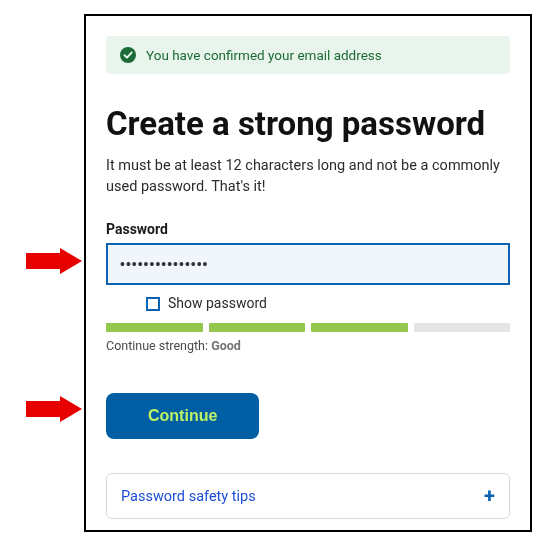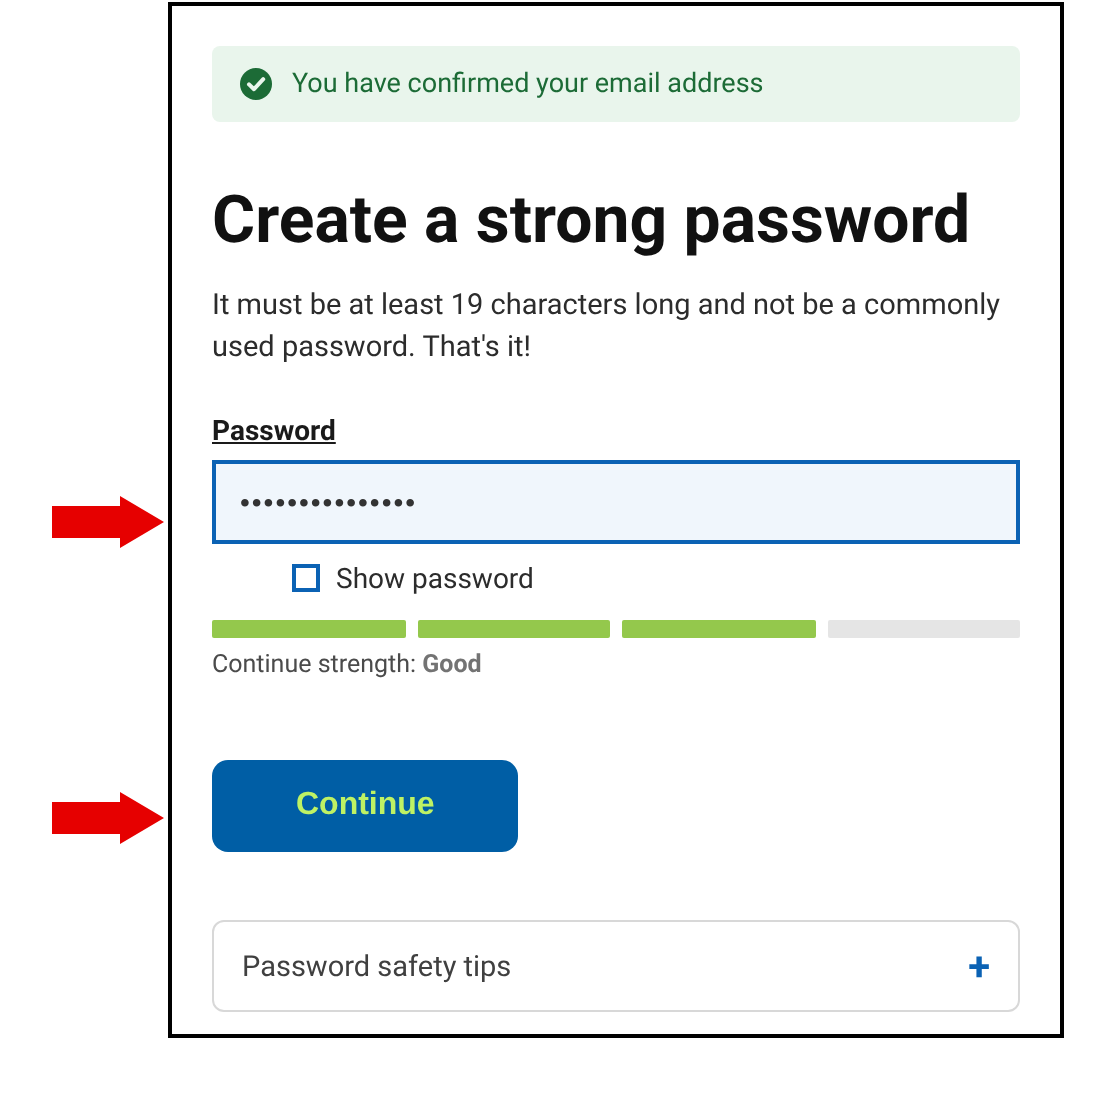--- a/index.html
+++ b/index.html
@@ -6,21 +6,21 @@
     body {
       font-family: -apple-system, BlinkMacSystemFont, "Segoe UI", Roboto, Arial, sans-serif;
       background: #fff;
       width: 556px;
       height: 551px;
       position: relative;
     }
     .card {
       position: absolute;
       left: 84px;
-      top: 1px;
+      top: 14px;
       width: 448px;
       height: 518px;
       border: 2px solid #000;
       background: #fff;
       padding: 20px 20px 18px 20px;
     }
     .alert {
       background: #E9F5EC;
       border-radius: 4px;
       padding: 11px 14px;
@@ -51,36 +51,35 @@
       color: #2C2C2C;
       line-height: 1.45;
       margin-bottom: 24px;
     }
     .field-label {
       display: block;
       font-size: 14px;
       font-weight: 700;
       color: #1a1a1a;
       margin-bottom: 6px;
-      text-decoration: underline;
     }
     .pw-input {
       width: 100%;
       border: 2px solid #0B62B4;
       background: #F0F6FC;
       padding: 11px 12px;
       font-size: 14px;
       color: #333;
       letter-spacing: 1px;
       font-family: Arial, sans-serif;
     }
     .pw-input-wrap { position: relative; }
     .checkbox-row {
       display: flex;
-      align-items: flex-start;
+      align-items: flex-end;
       gap: 8px;
       margin-top: 10px;
       margin-bottom: 12px;
       padding-left: 40px;
     }
     .checkbox {
       width: 14px;
       height: 14px;
       border: 2px solid #0B62B4;
       background: #fff;
@@ -126,21 +125,21 @@
     .tips-accordion {
       border: 1px solid #D8D8D8;
       border-radius: 6px;
       padding: 12px 14px;
       display: flex;
       align-items: center;
       justify-content: space-between;
       cursor: pointer;
     }
     .tips-link {
-      color: #404040;
+      color: #1d4ed8;
       font-size: 14.5px;
     }
     .plus-icon {
       color: #0B62B4;
       font-weight: 700;
       font-size: 20px;
       line-height: 1;
     }
     .arrow {
       position: absolute;
@@ -166,21 +165,21 @@
       <svg width="16" height="16" viewBox="0 0 16 16">
         <circle cx="8" cy="8" r="8" fill="#1C6B36"></circle>
         <path d="M4.5 8.2 L7 10.6 L11.6 5.6" stroke="#E9F5EC" stroke-width="2" fill="none" stroke-linecap="round" stroke-linejoin="round"></path>
       </svg>
     </span>
     <span class="alert-text">You have confirmed your email address</span>
   </div>
 
   <h1>Create a strong password</h1>
 
-  <p class="subtext">It must be at least 19 characters long and not be a commonly used password. That's it!</p>
+  <p class="subtext">It must be at least 12 characters long and not be a commonly used password. That's it!</p>
 
   <label class="field-label">Password</label>
 
   <div class="pw-input-wrap">
     <input type="text" class="pw-input" value="•••••••••••••••" style="">
   </div>
 
   <div class="checkbox-row">
     <span class="checkbox"></span>
     <span class="cb-label">Show password</span>

